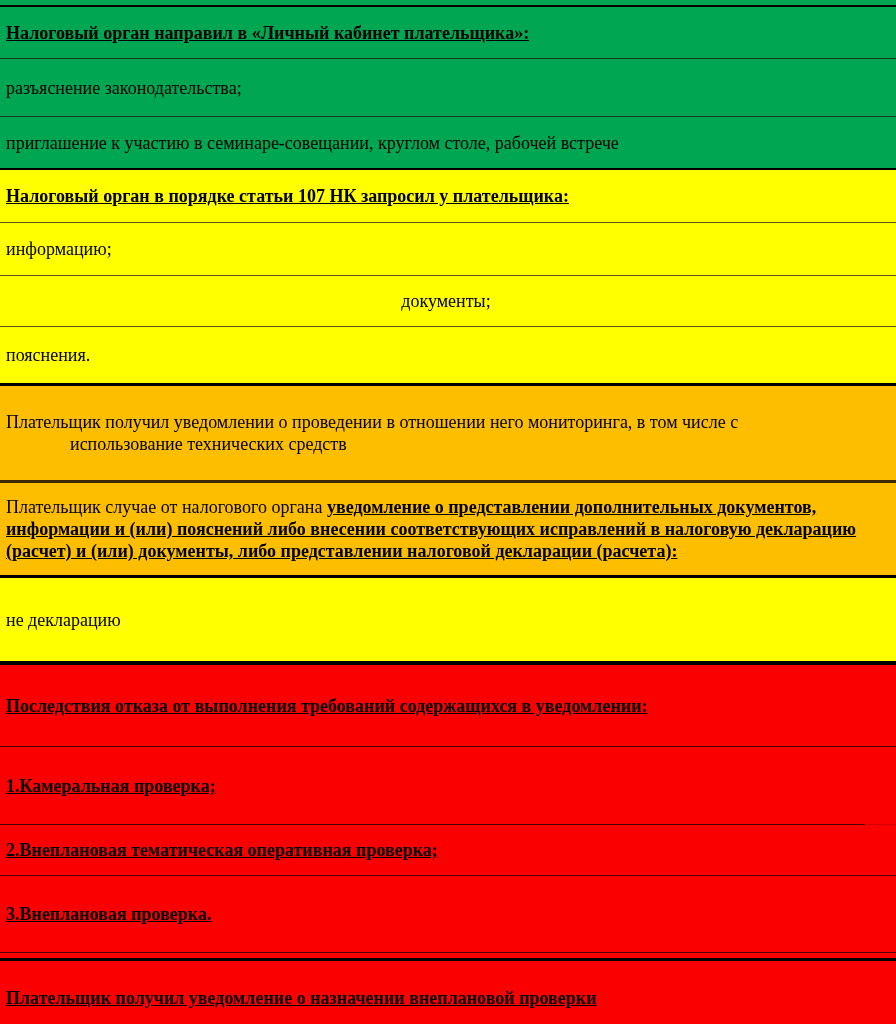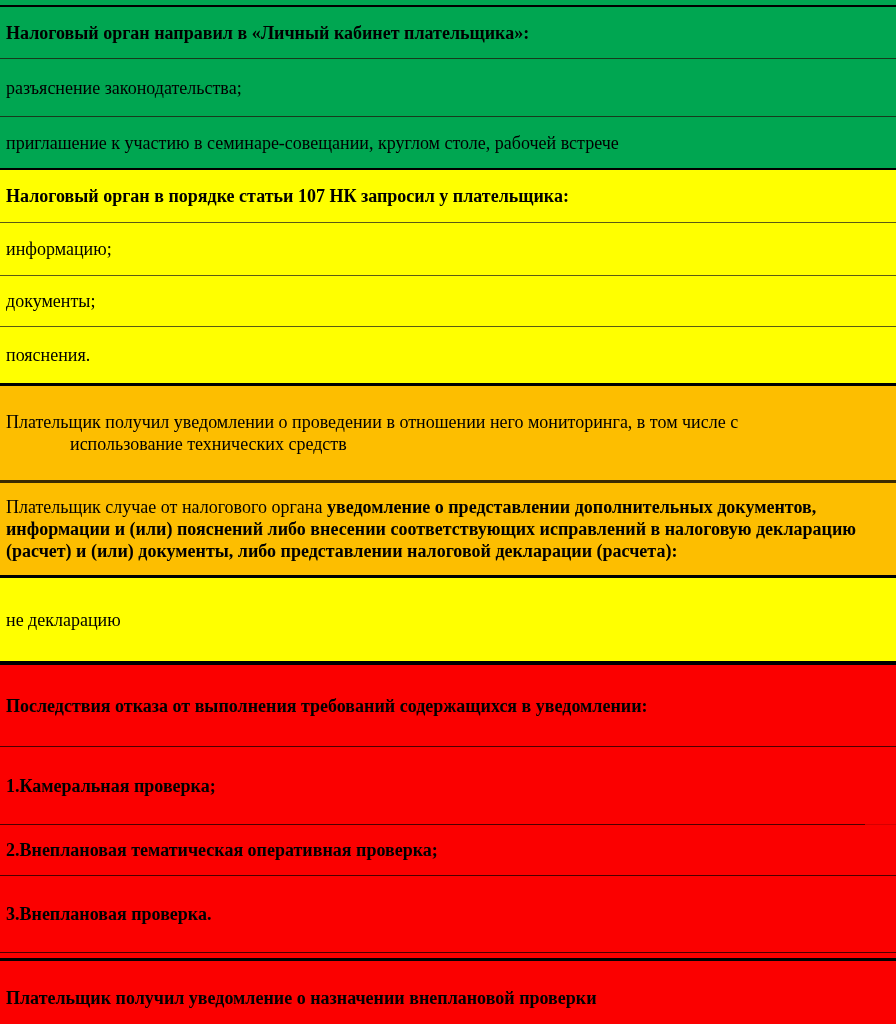--- a/index.html
+++ b/index.html
@@ -25,21 +25,21 @@
   .table{width:896px;height:1024px;display:flex;flex-direction:column;}
   .row{
     width:100%;
     display:flex;
     flex-direction:column;
     justify-content:center;
     padding-left:6px;
     padding-right:10px;
     line-height:22px;
   }
-  .b{font-weight:700;}
+  .b{font-weight:700;text-decoration:underline;}
   .green{background:var(--green);}
   .yellow{background:var(--yellow);}
   .orange{background:var(--orange);}
   .red{background:var(--red);}
   
   .dv{width:100%;flex:0 0 auto;}
   .dv-g{height:1px;background:var(--div-green);}
   .dv-y{height:1px;background:var(--div-yellow);}
   .dv-o{height:3px;background:var(--div-orange);}
   .dv-r{height:1px;background:var(--div-red);}
@@ -48,21 +48,21 @@
   .sep2{height:2px;background:#000;flex:0 0 auto;}
   .sep3{height:3px;background:#000;flex:0 0 auto;}
   .sep4{height:4px;background:#000;flex:0 0 auto;}
   
   .h-top{height:5px;flex:0 0 auto;}
   .h-g1{height:51px;flex:0 0 auto;}
   .h-g2{height:57px;flex:0 0 auto;}
   .h-g3{height:51px;flex:0 0 auto;}
   .h-y1{height:52px;flex:0 0 auto;}
   .h-y2{height:52px;flex:0 0 auto;}
-  .h-y3{height:50px;flex:0 0 auto;}
+  .h-y3{height:50px;flex:0 0 auto;text-align:center;}
   .h-y4{height:56px;flex:0 0 auto;}
   .h-o1{height:94px;flex:0 0 auto;}
   .h-o2{height:92px;flex:0 0 auto;}
   .h-y5{height:83px;flex:0 0 auto;}
   .h-r1{height:81px;flex:0 0 auto;}
   .h-r2{height:77px;flex:0 0 auto;}
   .h-r3{height:50px;flex:0 0 auto;}
   .h-r4{height:76px;flex:0 0 auto;}
   .h-rgap{height:5px;flex:0 0 auto;}
   .h-r5{height:74px;flex:0 0 auto;}

